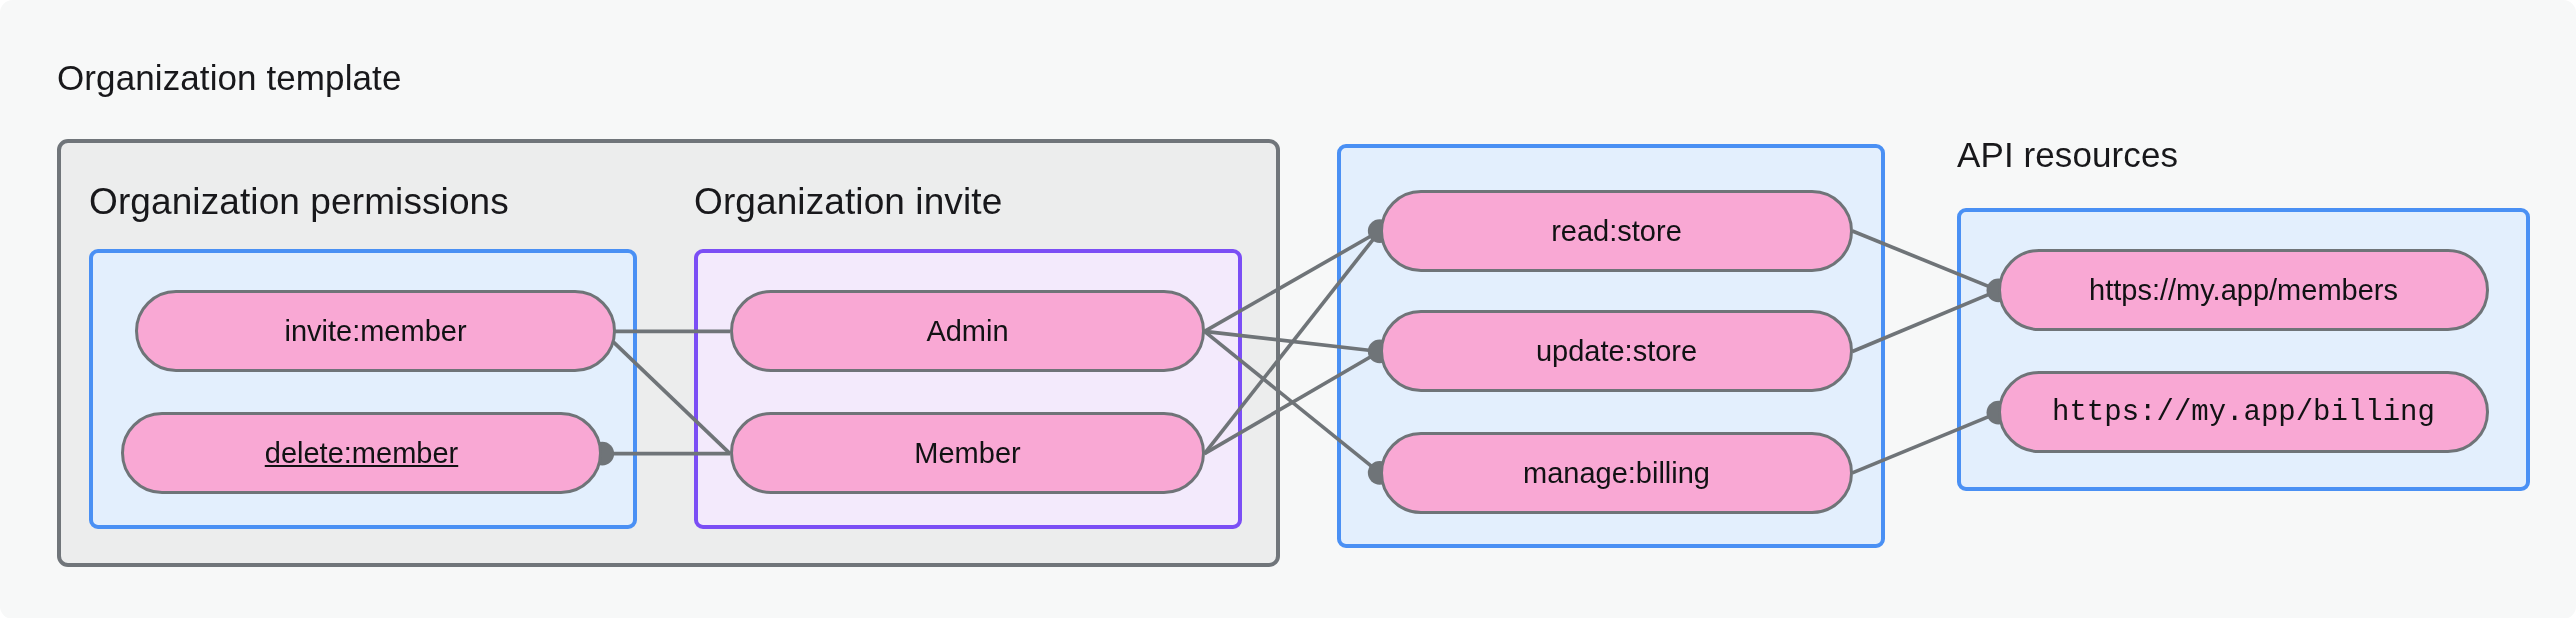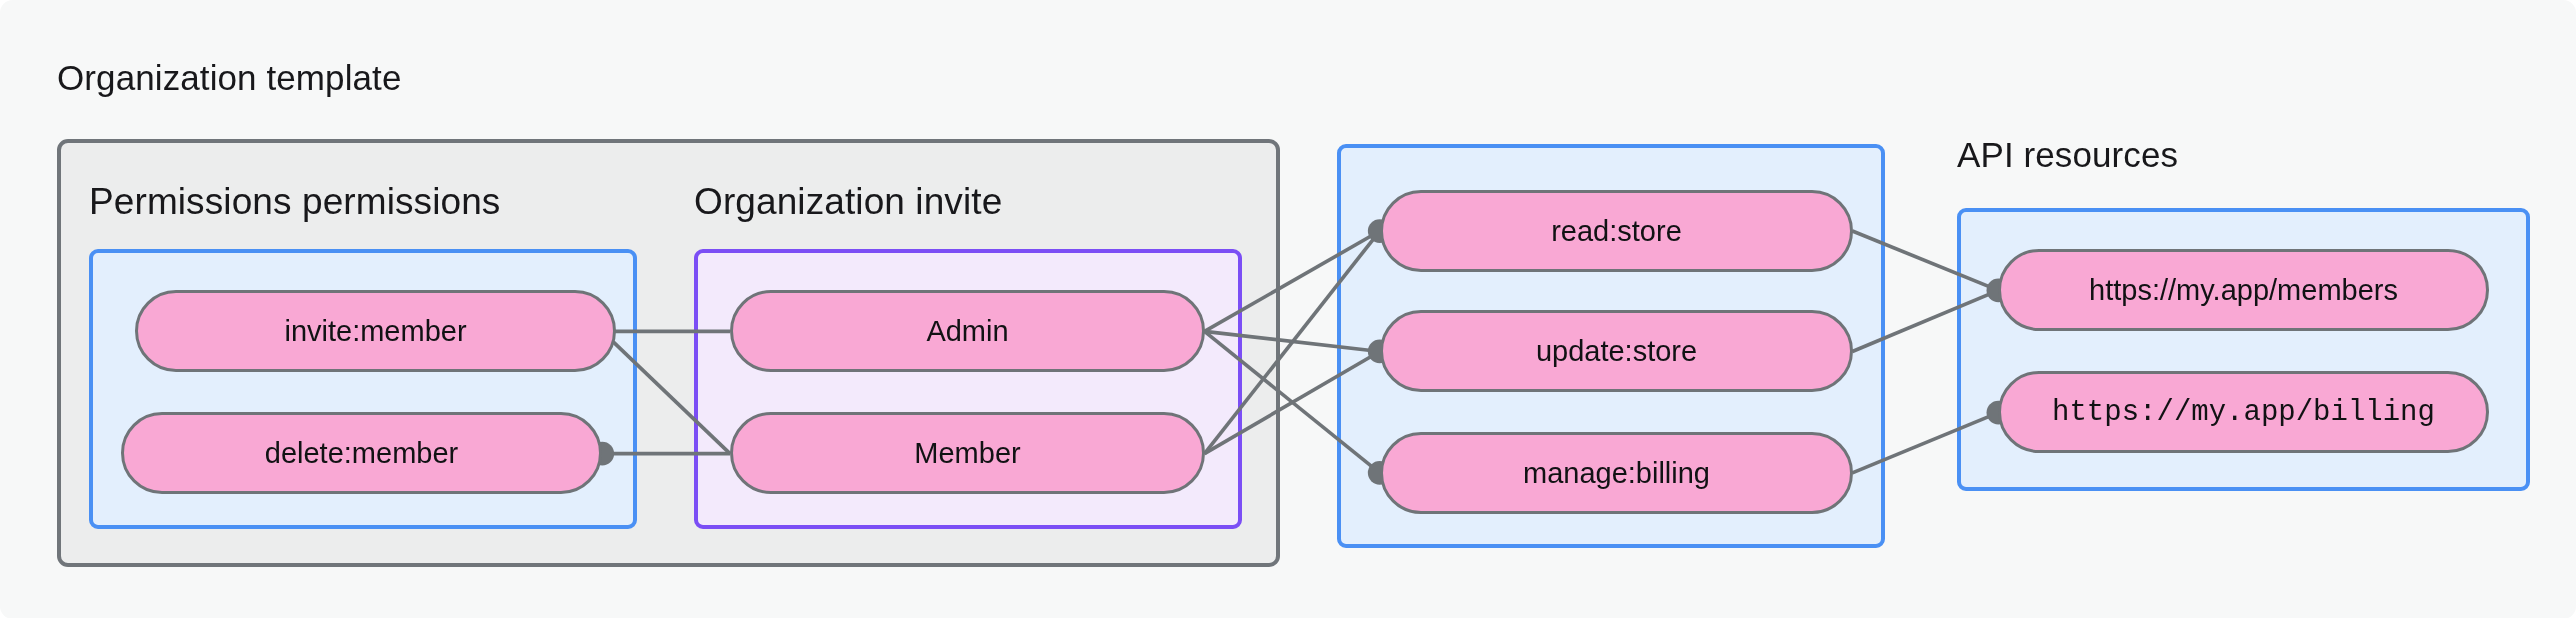--- a/index.html
+++ b/index.html
@@ -115,32 +115,32 @@
     <circle class="port-dot" cx="1512" cy="385" r="13"></circle>
     <circle class="port-dot" cx="1512" cy="518" r="13"></circle>
     <circle class="port-dot" cx="2190" cy="318" r="13"></circle>
     <circle class="port-dot" cx="2190" cy="452" r="13"></circle>
   </svg>
 
   <div class="group-label" style="left:57px; top:60px;text-align:right;">Organization template</div>
 
   <div class="box box-template" style="left:57px; top:139px; width:1223px; height:428px;"></div>
 
-  <div class="group-label" style="left:89px; top:183px; font-size:37px;">Permissions permissions</div>
+  <div class="group-label" style="left:89px; top:183px; font-size:37px;">Organization permissions</div>
 
   <div class="box box-blue" style="left:89px; top:249px; width:548px; height:280px;"></div>
 
   <div class="group-label" style="left:694px; top:183px; font-size:37px;">Organization invite</div>
 
   <div class="box box-purple" style="left:694px; top:249px; width:548px; height:280px;"></div>
 
   <div class="pill" style="left:135px; top:290px; width:481px; height:82px;">
     <span>invite:member</span>
   </div>
-  <div class="pill" style="left:121px; top:412px; width:481px; height:82px;">
+  <div class="pill" style="left:121px; top:412px; width:481px; height:82px;text-decoration:underline;">
     <span>delete:member</span>
   </div>
 
   <div class="pill" style="left:730px; top:290px; width:475px; height:82px;">
     <span>Admin</span>
   </div>
   <div class="pill" style="left:730px; top:412px; width:475px; height:82px;">
     <span>Member</span>
   </div>
 

